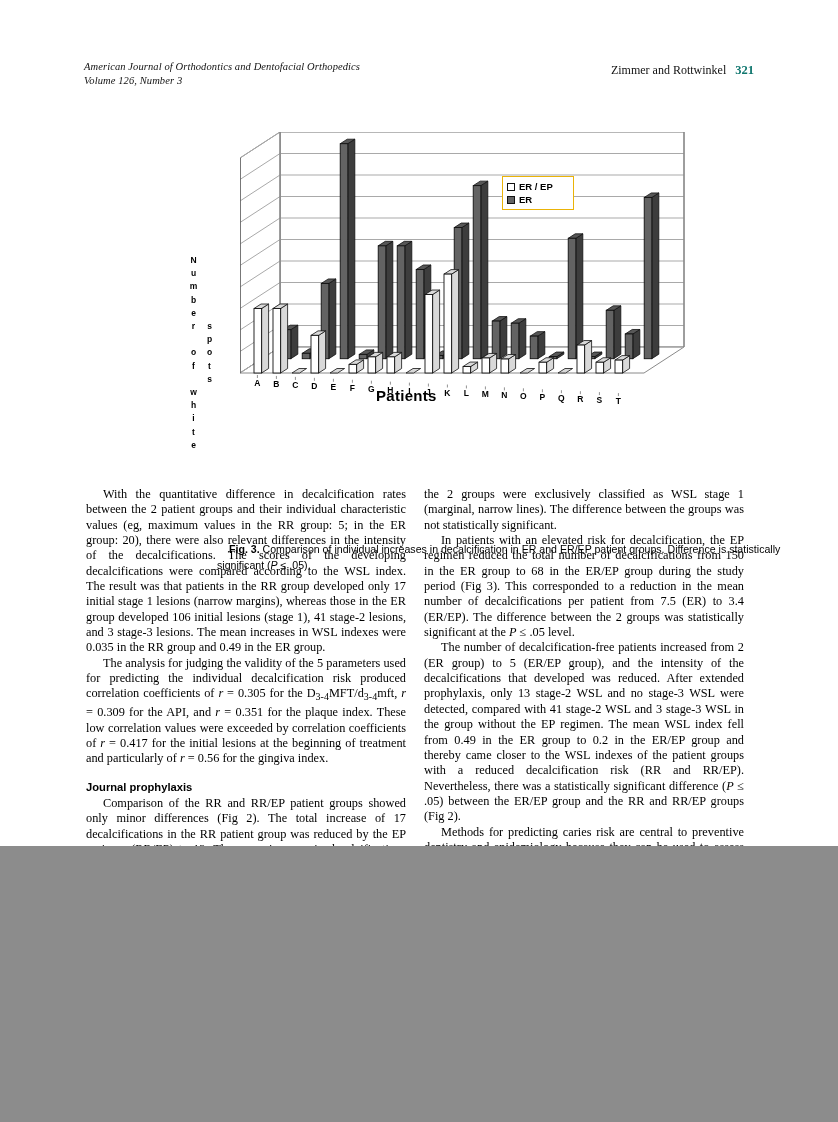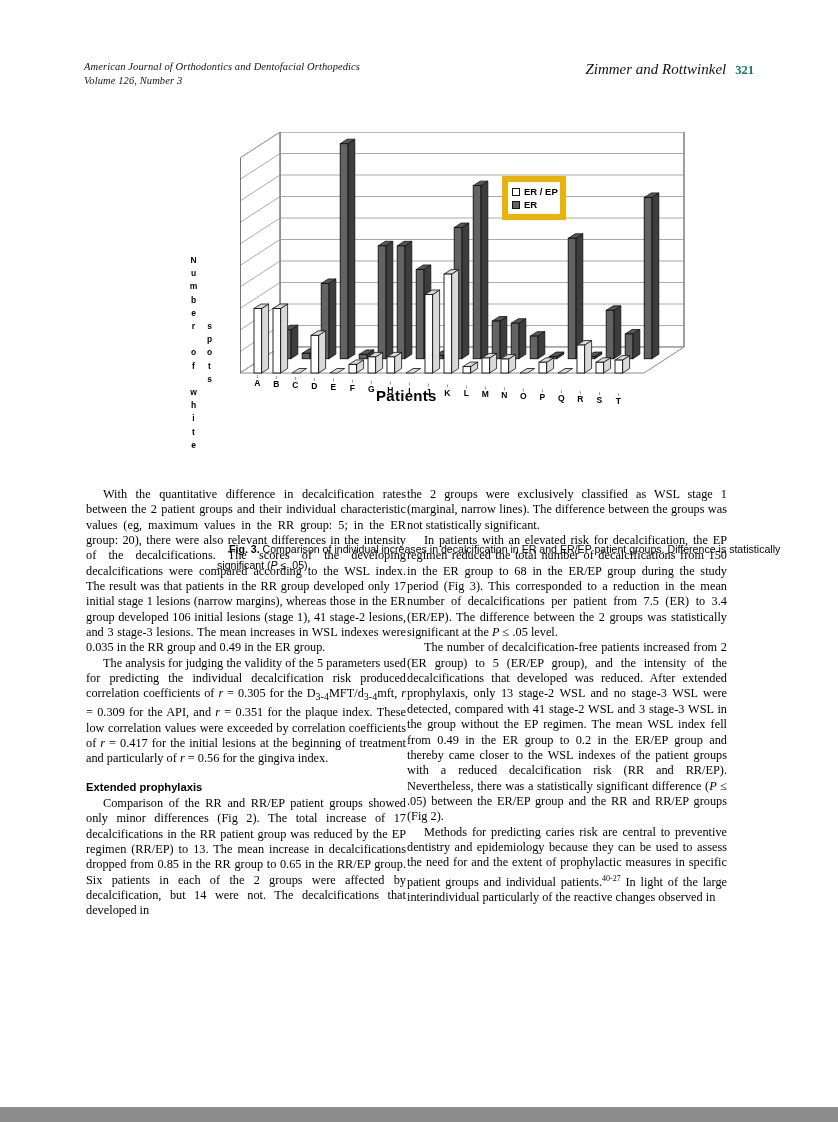--- a/index.html
+++ b/index.html
@@ -1,27 +1,27 @@
 <!DOCTYPE html>
 <html><head>
 <meta charset="utf-8">
 <style>
   html,body{margin:0;padding:0;background:#8c8c8c;}
   body{font-family:"Liberation Serif", serif;}
   .page{
-    width:838px;height:1107px;background:#ffffff;position:relative;overflow:hidden;
+    width:838px;height:846px;background:#ffffff;position:relative;overflow:hidden;
     margin:0 auto;box-sizing:border-box;
   }
 
   
   .runhead{position:absolute;left:84px;top:60px;right:84px;height:34px;}
   .runhead-left{position:absolute;left:0;top:0;font-family:"Liberation Serif",serif;
     font-style:italic;font-size:10.5px;line-height:13.5px;color:#111;letter-spacing:.1px;}
   .runhead-right{position:absolute;right:0;top:0;text-align:right;white-space:nowrap;}
-  .runhead-right .jrn{font-style:italic;font-size:15px;color:#111;}
+  .runhead-right .jrn{font-size:12px;color:#111;}
   .runhead-right .pg{font-weight:bold;font-size:12.5px;color:#0f766e;margin-left:9px;
     font-style:normal;font-family:"Liberation Serif",serif;}
 
   
   .figure{position:absolute;left:84px;top:118px;width:670px;}
   .chart-wrap{position:relative;width:670px;height:295px;}
 
   .chart{position:absolute;left:96px;top:0px;width:500px;height:295px;}
 
   
@@ -30,39 +30,39 @@
   .ylab-a{left:104px;top:136px;}
   .ylab-b{left:120px;top:202px;}
 
   .xlab{position:absolute;left:292px;top:269px;font-family:"Liberation Sans",sans-serif;
     font-weight:bold;font-size:15px;color:#000;letter-spacing:.3px;}
 
   
   .plot{position:absolute;left:60px;top:14px;width:404px;height:215px;}
 
   
-  .legend{position:absolute;border:6px solid #eab308;background:#fff;padding:3px 2px 3px 4px;}
+  .legend{position:absolute;border:1px solid #eab308;background:#fff;padding:3px 20px 3px 4px;}
   .legrow{display:flex;align-items:center;height:13px;}
   .legswatch{width:8px;height:8px;border:1px solid #111;margin-right:4px;box-sizing:border-box;}
   .legtext{font-family:"Liberation Sans",sans-serif;font-weight:bold;font-size:9.5px;color:#000;
     white-space:nowrap;}
 
   
   .caption{position:absolute;left:133px;top:424px;width:578px;
     font-family:"Liberation Sans",sans-serif;font-size:10.6px;line-height:15.5px;color:#000;
     text-align:left;}
   .caption b{font-weight:bold;padding-left:12px;}
   .caption i{font-style:italic;}
 
   
   .col{position:absolute;top:487px;width:320px;
     font-family:"Liberation Serif",serif;font-size:12.3px;line-height:15.35px;
     color:#000;text-align:justify;text-justify:inter-word;}
   .col-left{left:86px;}
-  .col-right{left:407px;}
+  .col-right{left:424px;}
   .col p{margin:0;text-indent:17px;}
   .col p.noind{text-indent:0;}
   .col h4{margin:13px 0 1px 0;font-family:"Liberation Sans",sans-serif;
     font-size:11.2px;font-weight:bold;letter-spacing:0px;}
   .col h4.disc{margin-top:14px;}
   .col i{font-style:italic;}
   sub{font-size:10px;}
   sup{font-size:8px;}
 </style>
 </head>
@@ -410,21 +410,21 @@
 
     <div class="caption">
       <b>Fig. 3.</b>
       <span>Comparison of individual increases in decalcification in ER and ER/EP patient groups. Difference is statistically significant (</span><i>P</i><span> ≤ .05).</span>
     </div>
   </div>
 
   <div class="col col-left">
     <p>With the quantitative difference in decalcification rates between the 2 patient groups and their individual characteristic values (eg, maximum values in the RR group: 5; in the ER group: 20), there were also relevant differences in the intensity of the decalcifications. The scores of the developing decalcifications were compared according to the WSL index. The result was that patients in the RR group developed only 17 initial stage 1 lesions (narrow margins), whereas those in the ER group developed 106 initial lesions (stage 1), 41 stage-2 lesions, and 3 stage-3 lesions. The mean increases in WSL indexes were 0.035 in the RR group and 0.49 in the ER group.</p>
     <p><span>The analysis for judging the validity of the 5 parameters used for predicting the individual decalcification risk produced correlation coefficients of </span><i>r</i><span> = 0.305 for the D</span><sub>3-4</sub><span>MFT/d</span><sub>3-4</sub><span>mft, </span><i>r</i><span> = 0.309 for the API, and </span><i>r</i><span> = 0.351 for the plaque index. These low correlation values were exceeded by correlation coefficients of </span><i>r</i><span> = 0.417 for the initial lesions at the beginning of treatment and particularly of </span><i>r</i><span> = 0.56 for the gingiva index.</span></p>
-    <h4>Extended prophylaxis</h4>
+    <h4>Journal prophylaxis</h4>
     <p>Comparison of the RR and RR/EP patient groups showed only minor differences (Fig 2). The total increase of 17 decalcifications in the RR patient group was reduced by the EP regimen (RR/EP) to 13. The mean increase in decalcifications dropped from 0.85 in the RR group to 0.65 in the RR/EP group. Six patients in each of the 2 groups were affected by decalcification, but 14 were not. The decalcifications that developed in</p>
   </div>
 
   <div class="col col-right">
     <p class="noind">the 2 groups were exclusively classified as WSL stage 1 (marginal, narrow lines). The difference between the groups was not statistically significant.</p>
     <p><span>In patients with an elevated risk for decalcification, the EP regimen reduced the total number of decalcifications from 150 in the ER group to 68 in the ER/EP group during the study period (Fig 3). This corresponded to a reduction in the mean number of decalcifications per patient from 7.5 (ER) to 3.4 (ER/EP). The difference between the 2 groups was statistically significant at the </span><i>P</i><span> ≤ .05 level.</span></p>
     <p><span>The number of decalcification-free patients increased from 2 (ER group) to 5 (ER/EP group), and the intensity of the decalcifications that developed was reduced. After extended prophylaxis, only 13 stage-2 WSL and no stage-3 WSL were detected, compared with 41 stage-2 WSL and 3 stage-3 WSL in the group without the EP regimen. The mean WSL index fell from 0.49 in the ER group to 0.2 in the ER/EP group and thereby came closer to the WSL indexes of the patient groups with a reduced decalcification risk (RR and RR/EP). Nevertheless, there was a statistically significant difference (</span><i>P</i><span> ≤ .05) between the ER/EP group and the RR and RR/EP groups (Fig 2).</span></p>
     <p><span>Methods for predicting caries risk are central to preventive dentistry and epidemiology because they can be used to assess the need for and the extent of prophylactic measures in specific patient groups and individual patients.</span><sup>40-27</sup><span> In light of the large interindividual particularly of the reactive changes observed in</span></p>
   </div>
 

